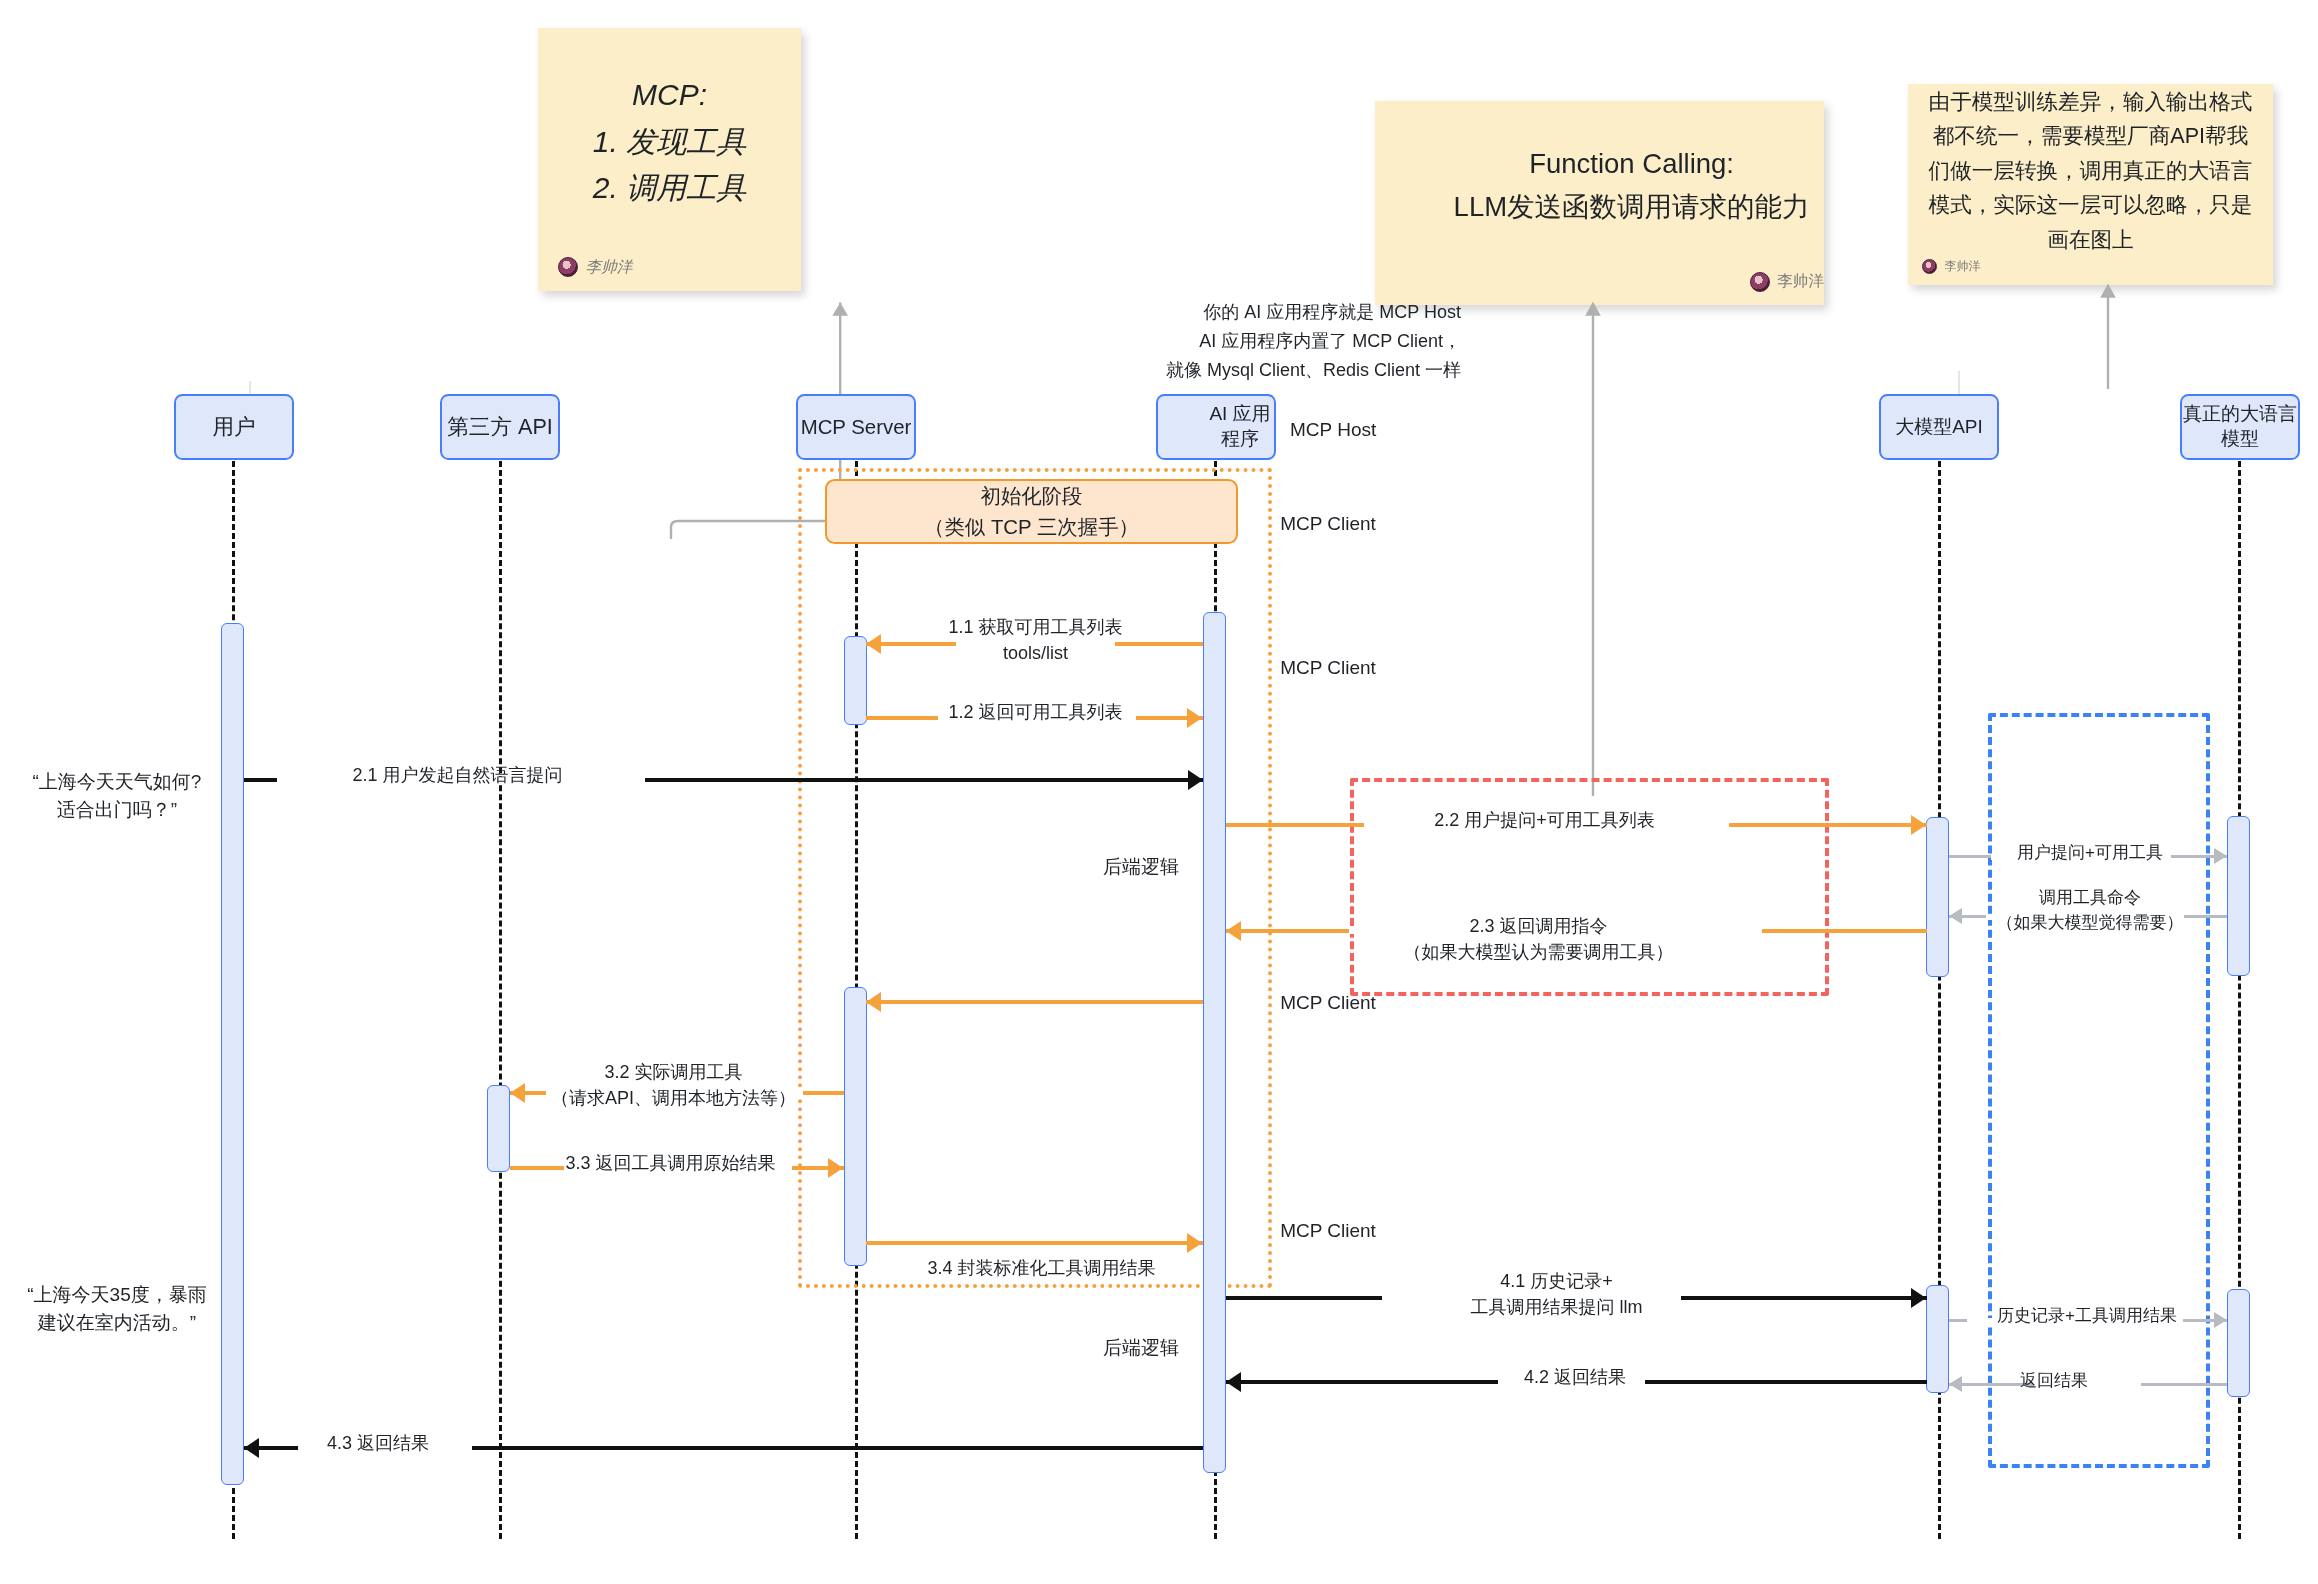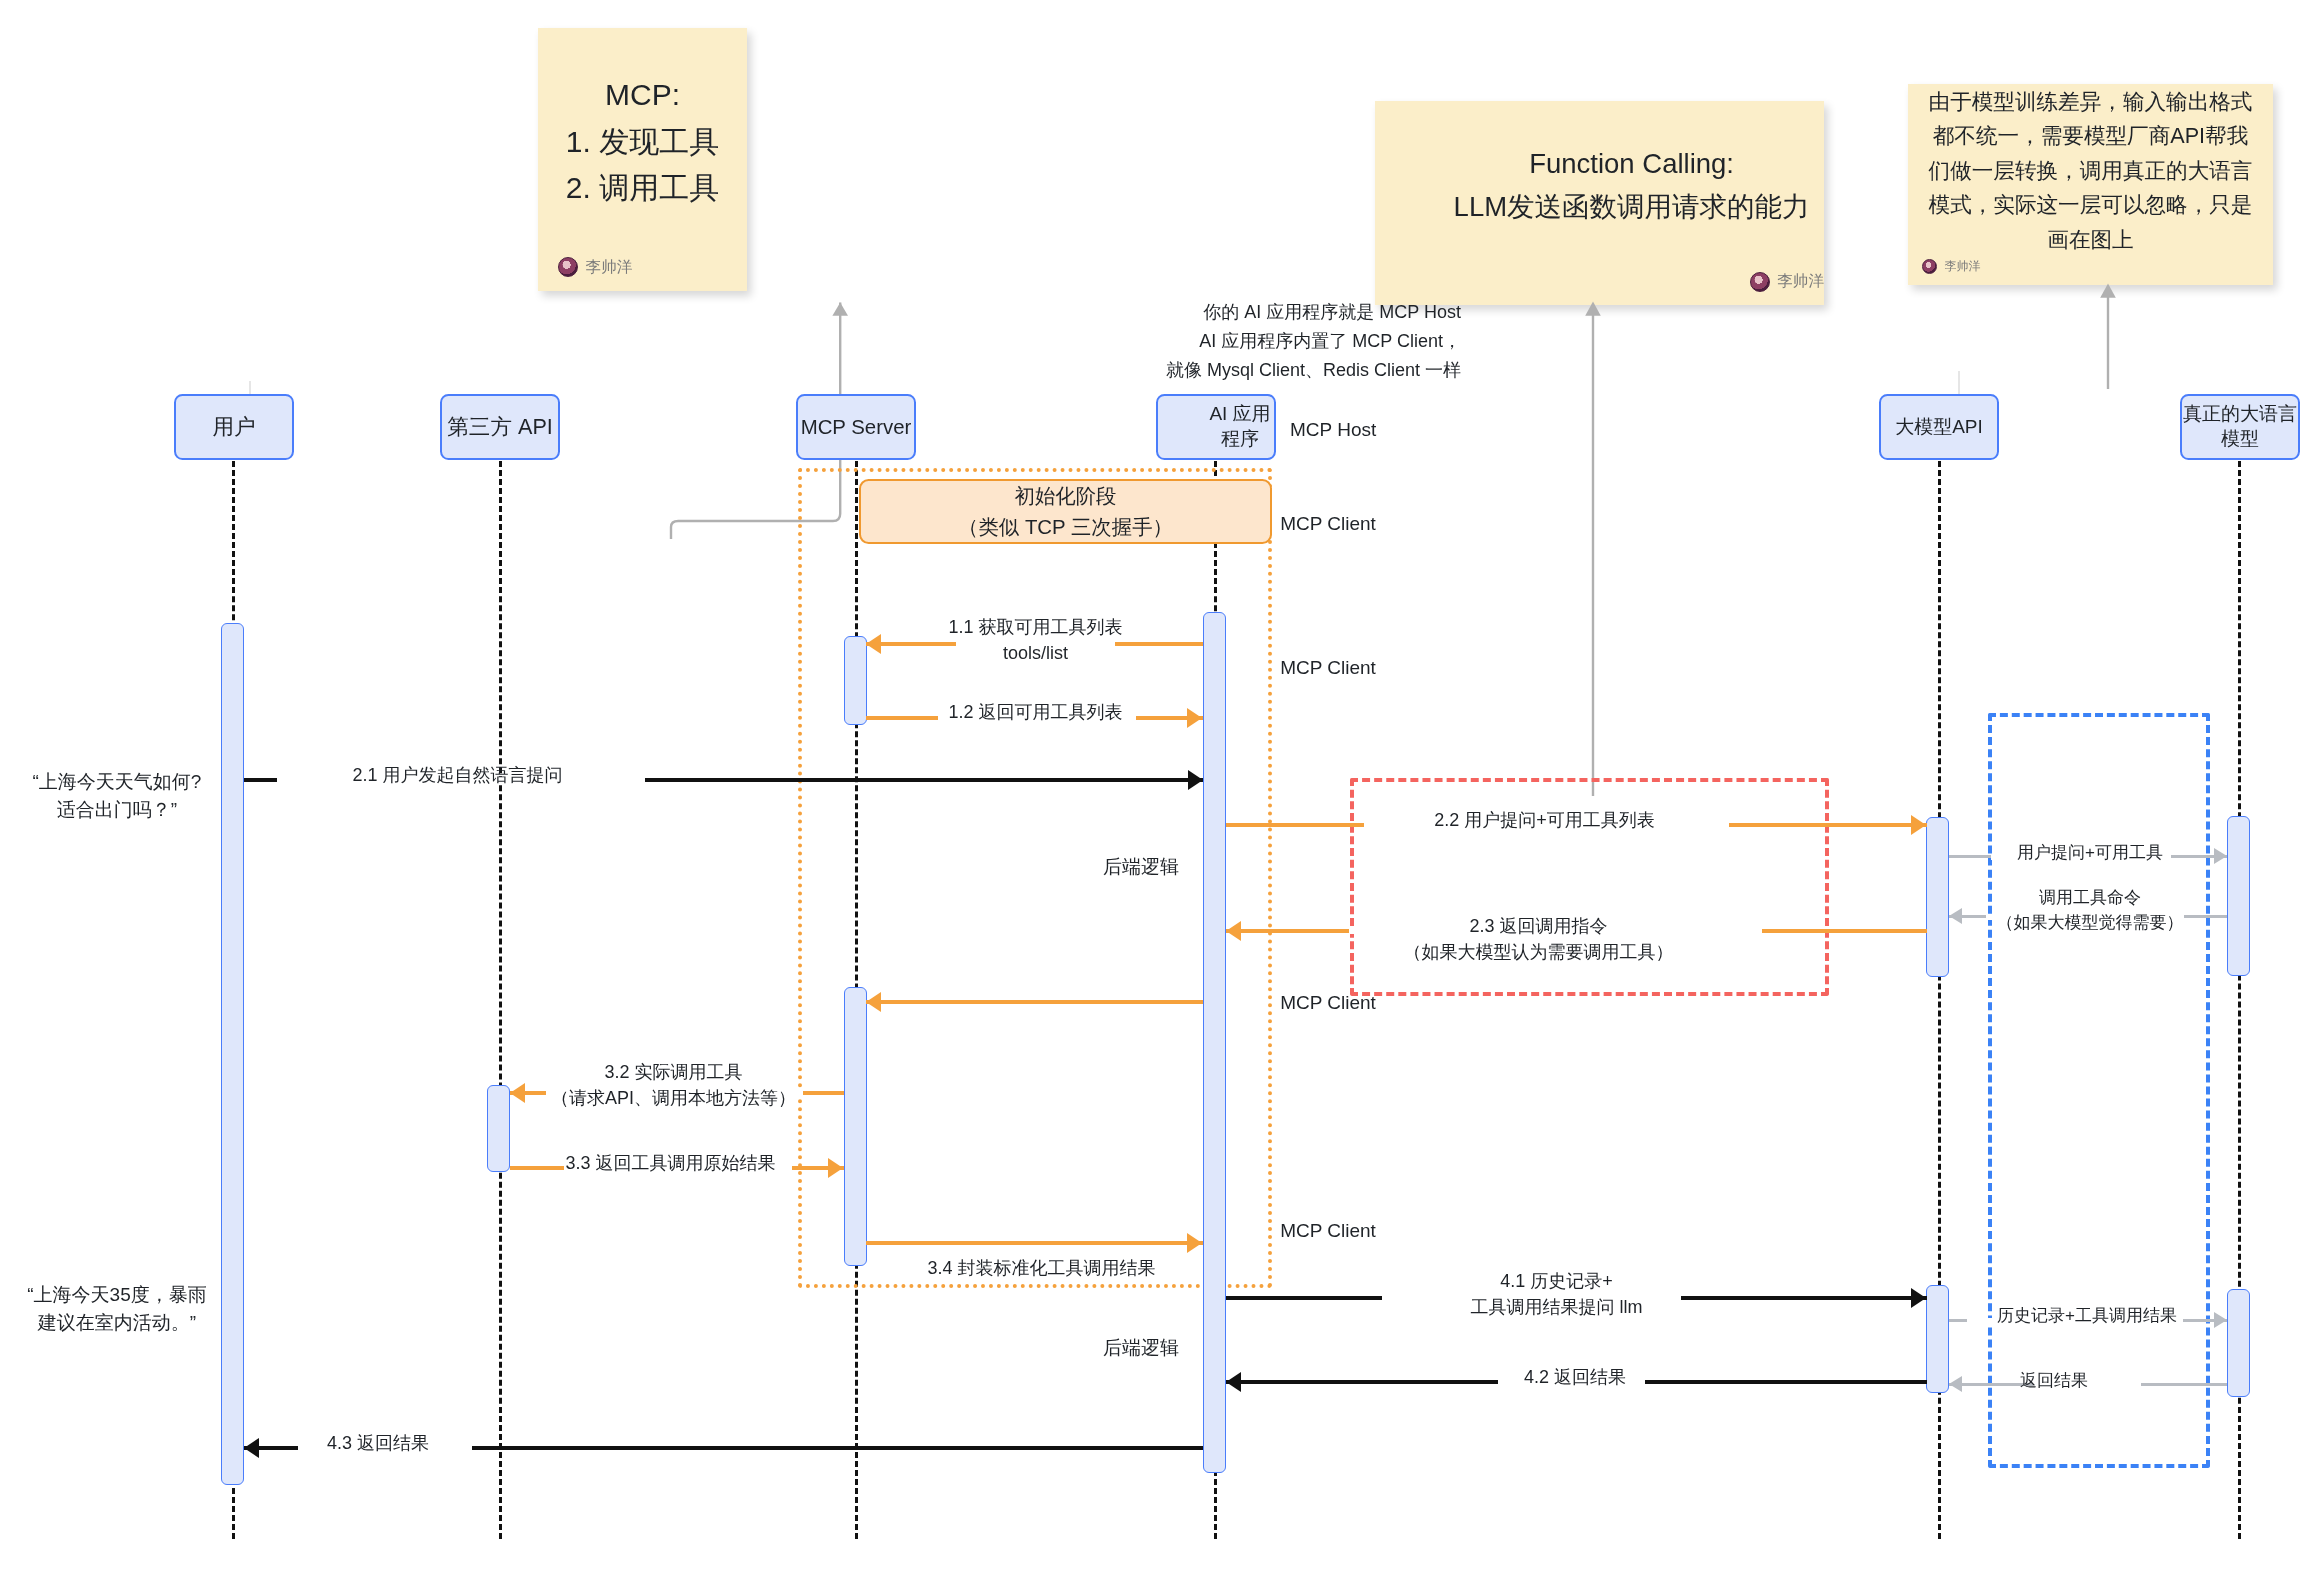--- a/index.html
+++ b/index.html
@@ -115,21 +115,21 @@
   .vsep{position:absolute;width:1.8px;background:#e6e6e6;}
 </style>
 </head>
 <body>
 
 <div id="stage">
 
   <div class="vsep" style="left:249px;top:381px;height:67px;"></div>
   <div class="vsep" style="left:1958px;top:371px;height:78px;"></div>
 
-  <div class="sticky" style="left:538px;top:27.5px;width:209px;height:263px;">
+  <div class="sticky" style="left:538px;top:27.5px;width:263px;height:263px;font-style:italic;">
     <div class="sticky-body" style="font-size:30px;">MCP:
 1. 发现工具
 2. 调用工具</div>
     <div class="sticky-author">
       <span class="avatar"></span>
       <span style="font-size:15.6px;">李帅洋</span>
     </div>
   </div>
 
   <svg class="leader" style="left:653px;top:287px;width:204px;height:252px;" viewBox="0 0 340 420">
@@ -199,21 +199,21 @@
 
   <div class="lifeline" style="left:232px;top:461px;height:1078px;"></div>
   <div class="lifeline" style="left:499px;top:461px;height:1078px;"></div>
   <div class="lifeline" style="left:855px;top:461px;height:1078px;"></div>
   <div class="lifeline" style="left:1214px;top:461px;height:1078px;"></div>
   <div class="lifeline" style="left:1938px;top:461px;height:1078px;"></div>
   <div class="lifeline" style="left:2238px;top:461px;height:1078px;"></div>
 
   <div class="frame orange-dot" style="left:798px;top:468px;width:474px;height:820px;"></div>
 
-  <div class="initbox" style="left:825px;top:479px;width:413px;height:65px;font-size:20.4px;margin-left:34px;">初始化阶段
+  <div class="initbox" style="left:825px;top:479px;width:413px;height:65px;font-size:20.4px;">初始化阶段
 （类似 TCP 三次握手）</div>
 
   <div class="frame red-dash" style="left:1350px;top:778px;width:479px;height:218px;"></div>
 
   <div class="frame blue-dash" style="left:1988px;top:713px;width:222px;height:755px;"></div>
 
   <div class="activation" style="left:221px;top:623px;width:23px;height:862px;"></div>
 
   <div class="activation" style="left:487px;top:1085px;width:23px;height:87px;"></div>
 

